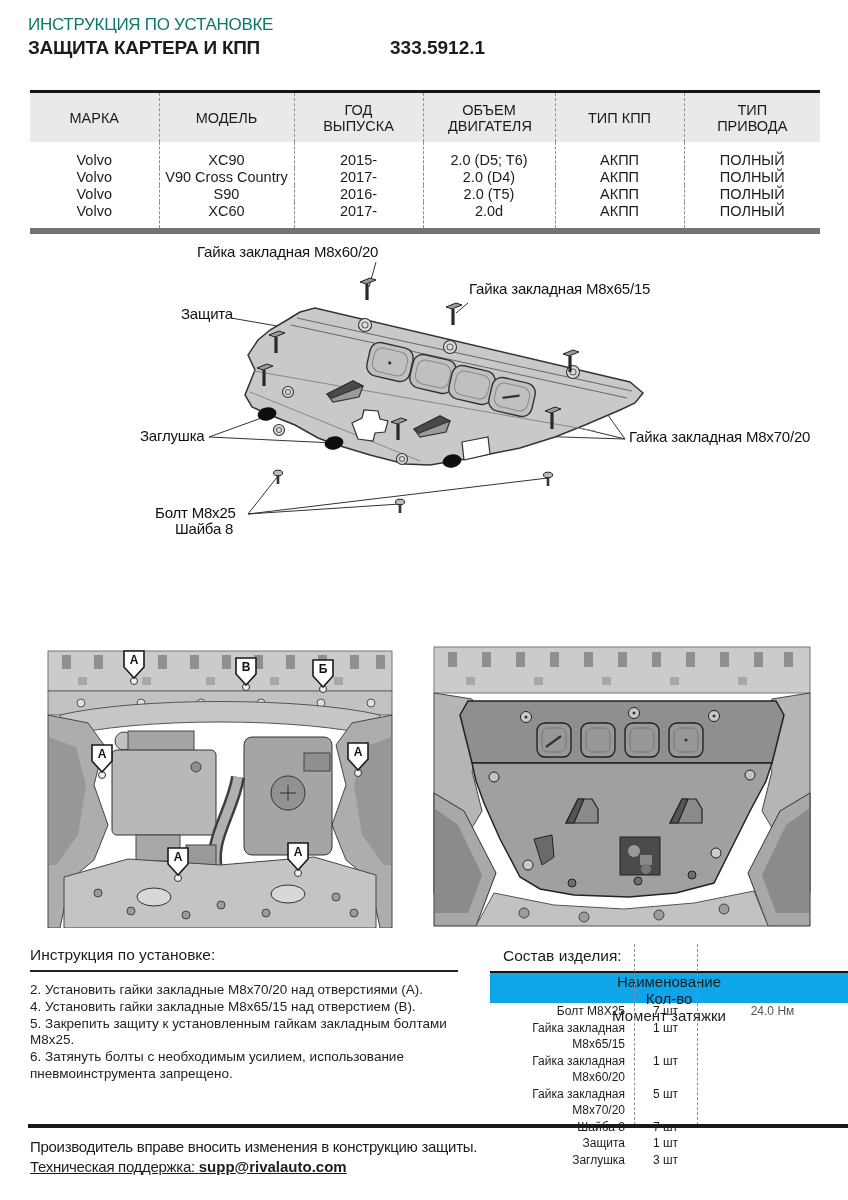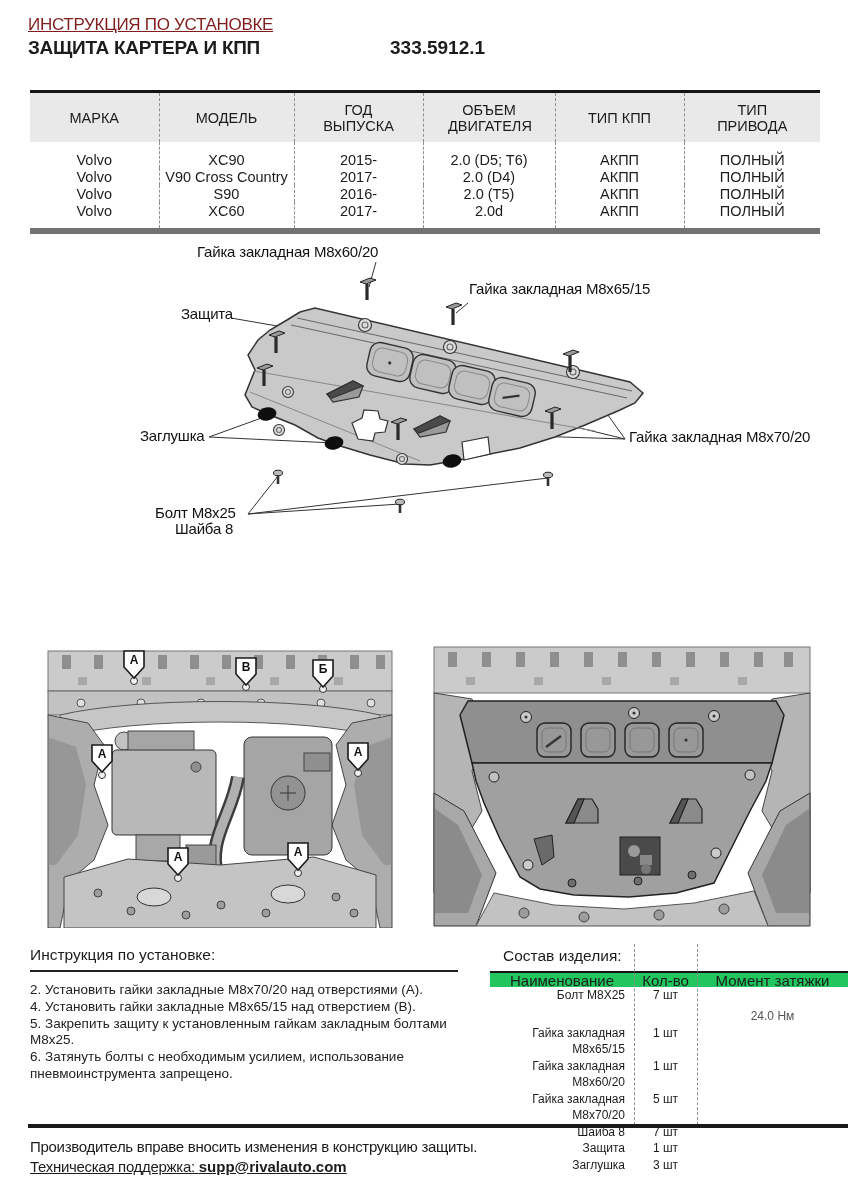--- a/index.html
+++ b/index.html
@@ -1,21 +1,21 @@
 <!DOCTYPE html>
 <html><head>
 <meta charset="utf-8">
 <style>
   html,body{margin:0;padding:0;}
   body{width:848px;height:1200px;background:#ffffff;position:relative;
        font-family:"Liberation Sans","DejaVu Sans",sans-serif;color:#1c1c1c;overflow:hidden;}
   .abs{position:absolute;}
   .nowrap{white-space:nowrap;}
   
-  .hdr1{left:28px;top:15px;font-size:17px;letter-spacing:-0.3px;color:#7f1d1d;text-decoration:underline;}
+  .hdr1{left:28px;top:15px;font-size:17px;letter-spacing:-0.3px;color:#0f766e;}
   .hdr2{left:28px;top:37px;font-size:19px;font-weight:bold;letter-spacing:-0.3px;}
   .partno{left:390px;top:37px;font-size:19px;font-weight:bold;}
   
   .fit{position:absolute;left:30px;top:90px;width:790px;border-collapse:collapse;table-layout:fixed;
        border-top:3px solid #151515;border-bottom:6px solid #737373;}
   .fit th{height:49px;background:#e9e9e9;font-weight:normal;font-size:14.5px;line-height:16px;
           vertical-align:middle;padding:0;border-right:1px dashed #8f8f8f;}
   .fit th:last-child,.fit td:last-child{border-right:none;}
   .fit .thw{max-width:82px;margin:0 auto;}
   .fit td{text-align:center;font-size:14.5px;height:17px;padding:0;border-right:1px dashed #8f8f8f;}
@@ -29,28 +29,28 @@
   .photoR{left:424px;top:643px;width:396px;height:287px;}
   .marker-letter{font-size:12px;font-weight:bold;fill:#111;text-anchor:middle;
                  font-family:"Liberation Sans",sans-serif;}
   
   .inst-h{left:30px;top:946px;font-size:15.5px;font-weight:normal;}
   .inst-rule{left:30px;top:970px;width:428px;height:2px;background:#222;}
   .steps{left:30px;top:982px;width:448px;font-size:13.5px;line-height:16.8px;color:#222;}
   
   .parts-h{left:503px;top:947px;font-size:15.5px;font-weight:normal;}
   .ptable{left:490px;top:971px;width:358px;border-top:2px solid #151515;}
-  .phead{display:flex;background:#22c55e;height:14px;align-items:center;font-size:15px;}
+  .phead{display:flex;background:#0ea5e9;height:30px;align-items:center;font-size:15px;flex-direction:column;}
   .pc-name{width:144px;text-align:center;}
   .pc-qty{width:63px;text-align:center;}
   .pc-tq{width:151px;text-align:center;}
   .prow{display:flex;font-size:12px;line-height:16.5px;}
   .prow .pc-name{text-align:right;padding-right:9px;width:135px;}
   .prow:first-of-type{margin-top:3px;}
-  .tq-val{color:#555;margin-top:21px;}
+  .tq-val{color:#555;}
   .dashline{position:absolute;width:0;border-left:1px dashed #8f8f8f;}
   
   .footbar{left:28px;top:1124px;width:820px;height:4px;background:#1a1a1a;}
   .foot1{left:30px;top:1138px;font-size:15px;letter-spacing:-0.3px;}
   .foot2{left:30px;top:1158px;font-size:15px;letter-spacing:-0.3px;text-decoration:underline;}
   .foot2 b{letter-spacing:0;}
 </style>
 </head>
 <body>
 

